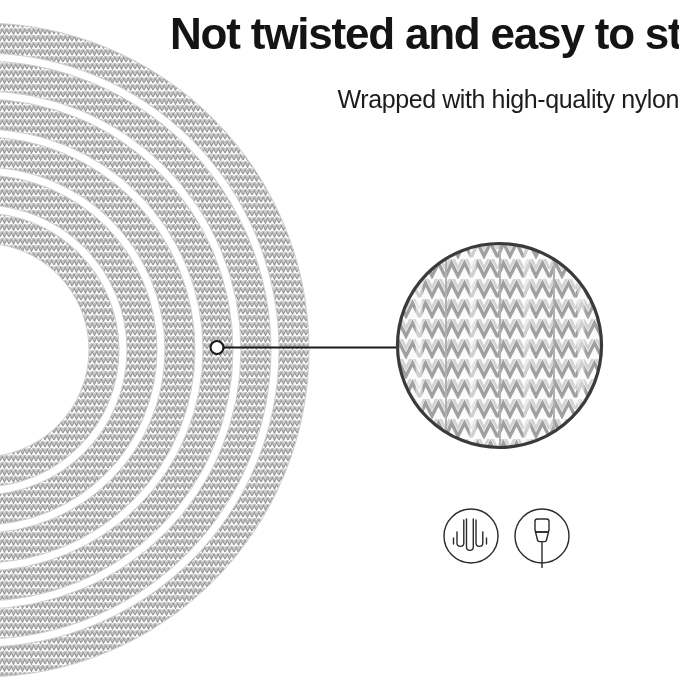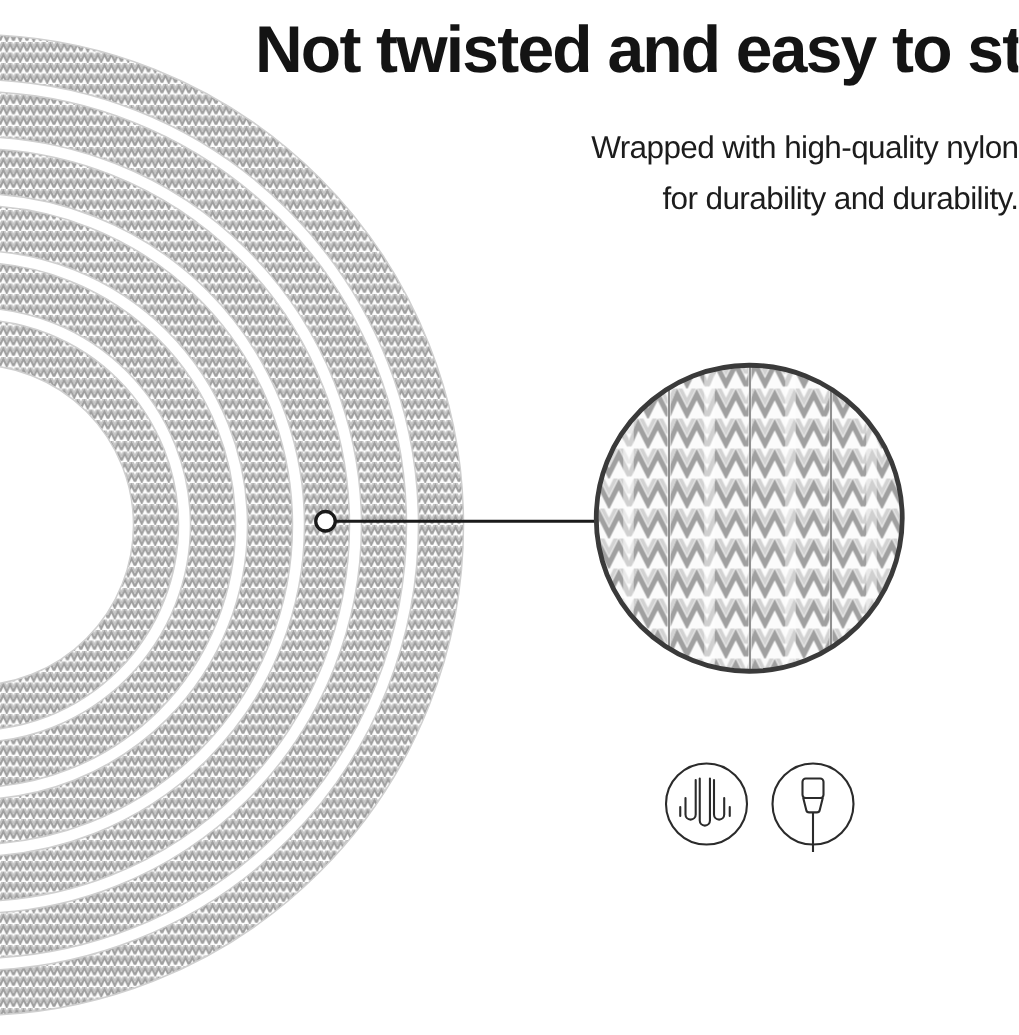--- a/index.html
+++ b/index.html
@@ -33,21 +33,21 @@
     white-space: nowrap;
   }
   #subhead {
     position: absolute;
     left: 250px;
     top: 82px;
     width: 429px;
     text-align: right;
     font-family: "Liberation Sans", sans-serif;
     font-weight: normal;
-    font-size: 21px;
+    font-size: 25px;
     line-height: 34px;
     letter-spacing: -0.4px;
     color: #1c1c1c;
   }
   #subhead .sub-line { display: block; white-space: nowrap; }
 
   
   #coil-wrap {
     position: absolute;
     left: 0;
@@ -189,21 +189,20 @@
       </g>
 
       <circle cx="106.5" cy="106.5" r="102" fill="none" stroke="#3a3a3a" stroke-width="3.2"></circle>
     </svg>
   </div>
 
   <div id="headline">Not twisted and easy to store</div>
 
   <div id="subhead">
     <span class="sub-line">Wrapped with high-quality nylon</span>
-    <span class="sub-line">for durability and durability.</span>
   </div>
 
   <div id="icon-row">
 
     <svg id="icon-fibers" class="feat-icon" viewBox="0 0 60 66">
       <circle cx="30" cy="30" r="27" fill="none" stroke="#2b2b2b" stroke-width="1.4"></circle>
       <g fill="none" stroke="#2b2b2b" stroke-width="1.4" stroke-linecap="round">
         <path d="M16,26 L16,37 a3.4,3.4 0 0 0 6.8,0 L22.8,14"></path>
         <path d="M25.5,13 L25.5,41 a3.4,3.4 0 0 0 6.8,0 L32.3,13"></path>
         <path d="M35,14 L35,37 a3.4,3.4 0 0 0 6.8,0 L41.8,26"></path>

